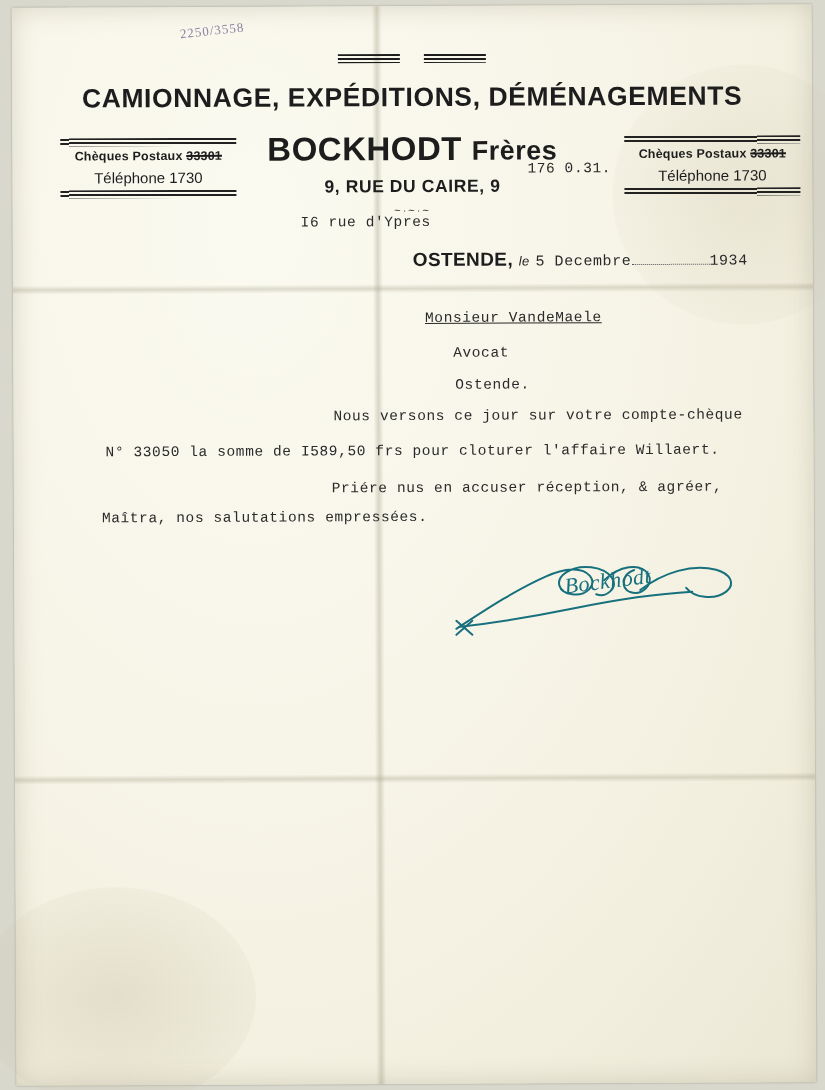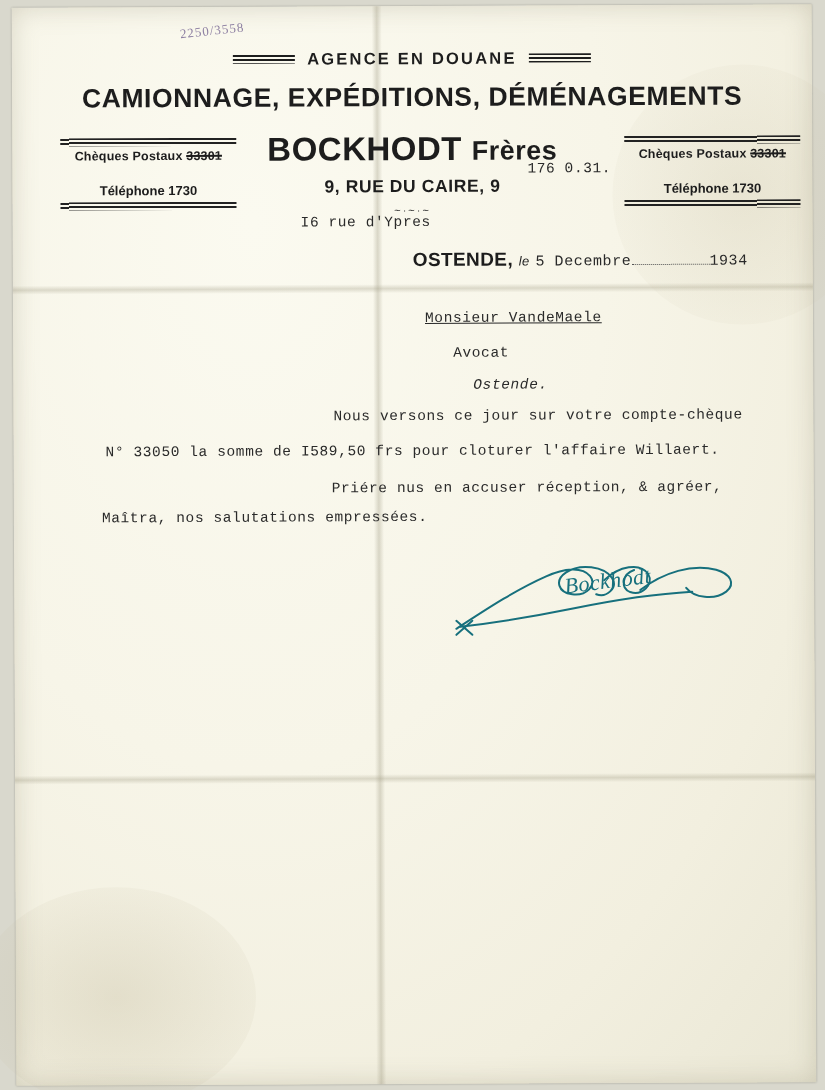--- a/index.html
+++ b/index.html
@@ -122,23 +122,23 @@
     font-size: 12.5px;
     font-weight: bold;
     letter-spacing: 0.2px;
     white-space: nowrap;
   }
   .postal .l1 .struck {
     text-decoration: line-through;
     text-decoration-thickness: 2px;
   }
   .postal .l2 {
-    font-size: 13px;
-    font-weight: bold;
-    margin-top: 20px;
+    font-size: 15px;
+    font-weight: normal;
+    margin-top: 6px;
     margin-bottom: 4px;
   }
   #postal-left { left: 48px; top: 128px; }
   #postal-right { left: 612px; top: 128px; }
 
   
   .tw {
     position: absolute;
     font-family: "Liberation Mono", "DejaVu Sans Mono", monospace;
     color: #2a2a2a;
@@ -216,21 +216,21 @@
     <div class="fold-v" style="left:360px;"></div>
     <div class="fold-h" style="top:278px;"></div>
     <div class="fold-h" style="top:768px;"></div>
     <div class="stain" style="left:-40px; top:880px; width:280px; height:220px; background:radial-gradient(ellipse, rgba(196,188,160,0.35), rgba(196,188,160,0));"></div>
     <div class="stain" style="left:600px; top:60px; width:260px; height:260px; background:radial-gradient(ellipse, rgba(198,190,162,0.25), rgba(198,190,162,0));"></div>
     <div class="edge-shadow"></div>
 
     <div id="pencil-note">2250/3558</div>
 
     <div class="lh agency-line">
-      <span class="bars"></span><span class="agency-text">AGENCE  EN  DOUANE</span><span class="bars"></span>
+      <span class="bars"></span><span class="bars"></span>
     </div>
 
     <div class="lh services-line">CAMIONNAGE, EXPÉDITIONS, DÉMÉNAGEMENTS</div>
 
     <div class="lh company-line">
       <span>BOCKHODT</span>
       <span class="sub">Frères</span>
     </div>
 
     <div class="lh address-line">9, RUE DU CAIRE, 9</div>
@@ -262,21 +262,21 @@
     <div class="tw" style="left:288px; top:208px;text-align:center;">I6 rue d'Ypres</div>
 
     <div class="dateline">
       <span class="city">OSTENDE,</span>
       <span class="le">le</span>
       <span class="typed">5 Decembre</span><span class="dots" style="width:78px;"></span><span class="typed">1934</span>
     </div>
 
     <div class="tw" style="left:412px; top:304px;text-decoration:underline;">Monsieur VandeMaele</div>
     <div class="tw" style="left:440px; top:339px;">Avocat</div>
-    <div class="tw" style="left:460px; top:371px;font-style:italic;">Ostende.</div>
+    <div class="tw" style="left:442px; top:371px;">Ostende.</div>
 
     <div class="tw" style="left:320px; top:402px;">Nous versons ce jour sur votre compte-chèque</div>
     <div class="tw" style="left:92px; top:437px;">N° 33050 la somme de I589,50 frs pour cloturer l'affaire Willaert.</div>
     <div class="tw" style="left:318px; top:474px;">Priére nus en accuser réception, &amp; agréer,</div>
     <div class="tw" style="left:88px; top:503px;">Maîtra, nos salutations empressées.</div>
 
     <div id="signature">
       <svg width="300" height="100" viewBox="0 0 300 100" aria-hidden="true">
         <g fill="none" stroke="#17707d" stroke-width="2" stroke-linecap="round">
           <path d="M2 78 C 30 60, 60 40, 92 26 C 110 18, 128 16, 136 26 C 143 35, 132 46, 118 44 C 104 42, 100 30, 112 22 C 126 13, 150 16, 158 28 C 164 38, 152 48, 142 44"></path>

